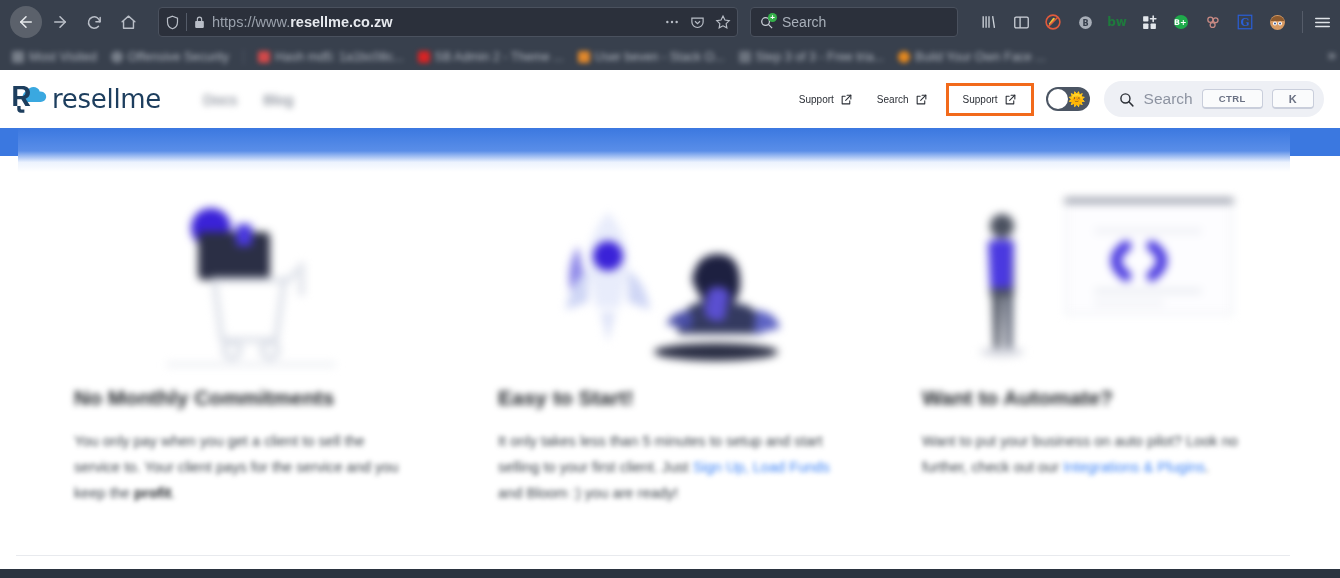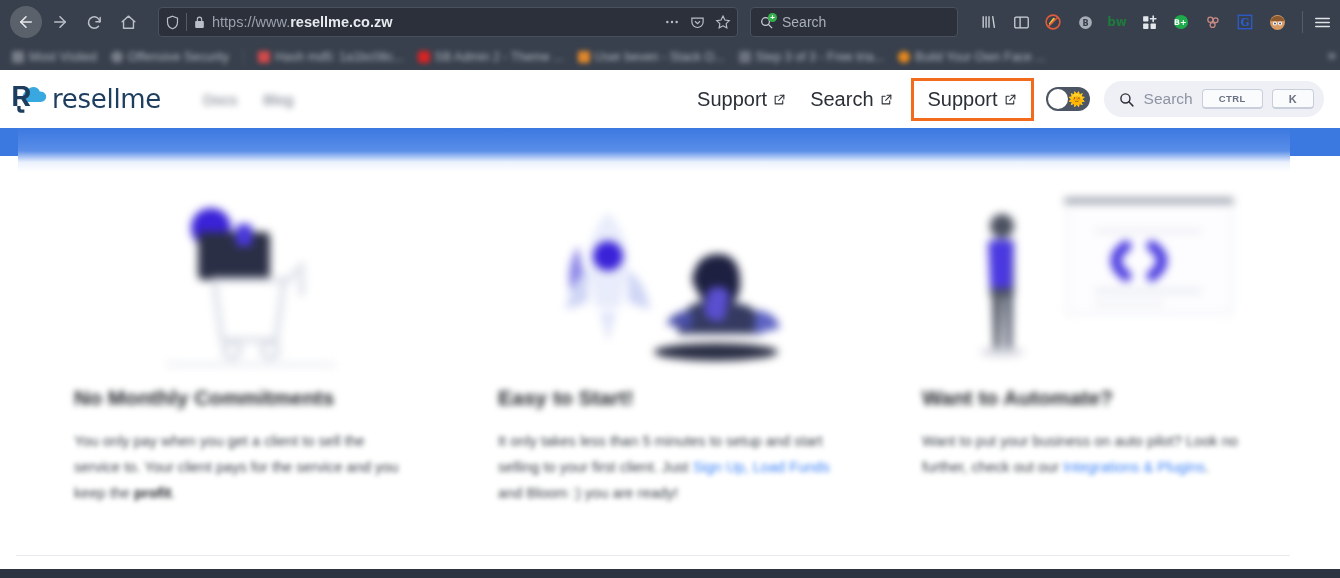--- a/index.html
+++ b/index.html
@@ -164,21 +164,21 @@
     filter: blur(3px);
   }
   .primary-nav a { color: #6b7280; font-size: 15px; text-decoration: none; }
 
   .spacer { flex: 1; }
 
   .utility-nav { display: flex; align-items: center; gap: 0; }
   .util-link {
     display: inline-flex; align-items: center; gap: 6px;
     color: #2b2f36;
-    font-size: 20px;
+    font-size: 10px;
     text-decoration: none;
     padding: 6px 12px;
     white-space: nowrap;
   }
   .util-link .ext-arrow { display:flex; }
   .register-wrap {
     border: 3px solid #f26a1b;
     padding: 1px 2px;
     margin: 0 4px 0 6px;
     display: inline-flex;

